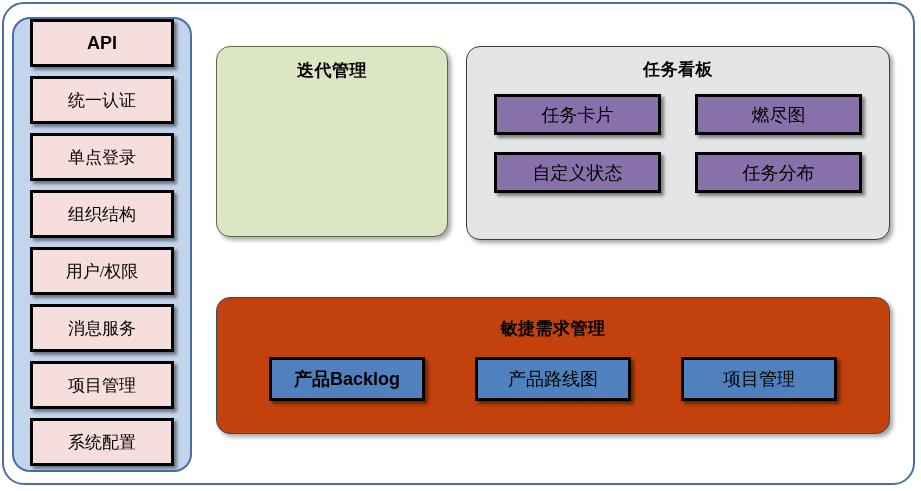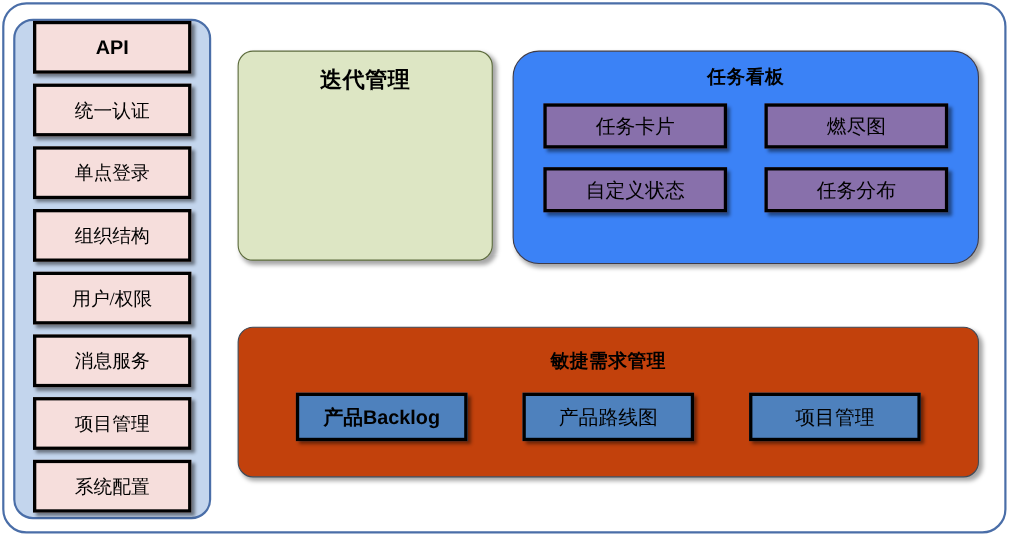--- a/index.html
+++ b/index.html
@@ -93,43 +93,43 @@
     left: 216px;
     top: 46px;
     width: 232px;
     height: 191px;
     background: #dde6c4;
     border: 1.5px solid #5c6b3c;
     border-radius: 14px;
     box-shadow: 3px 3px 4px rgba(0,0,0,0.35);
   }
   .iteration .group-title {
-    font-size: 20px;
+    font-size: 17px;
     margin-top: 12px;
     margin-bottom: 12px;
   }
   .iteration-items {
     padding: 0 33px;
   }
   .chip-green {
     background: #9cbb5a;
     height: 42px;
     margin-bottom: 14px;
     font-size: 18px;
   }
 
   
   .taskboard {
     left: 466px;
     top: 46px;
     width: 424px;
     height: 194px;
-    background: #3b82f6;
+    background: #e5e5e5;
     border: 1.5px solid #3f3b46;
-    border-radius: 24px;
+    border-radius: 14px;
     box-shadow: 3px 3px 4px rgba(0,0,0,0.35);
   }
   .taskboard .group-title {
     font-size: 17px;
     margin-top: 11px;
     margin-bottom: 13px;
   }
   .taskboard-grid {
     display: grid;
     grid-template-columns: 1fr 1fr;

